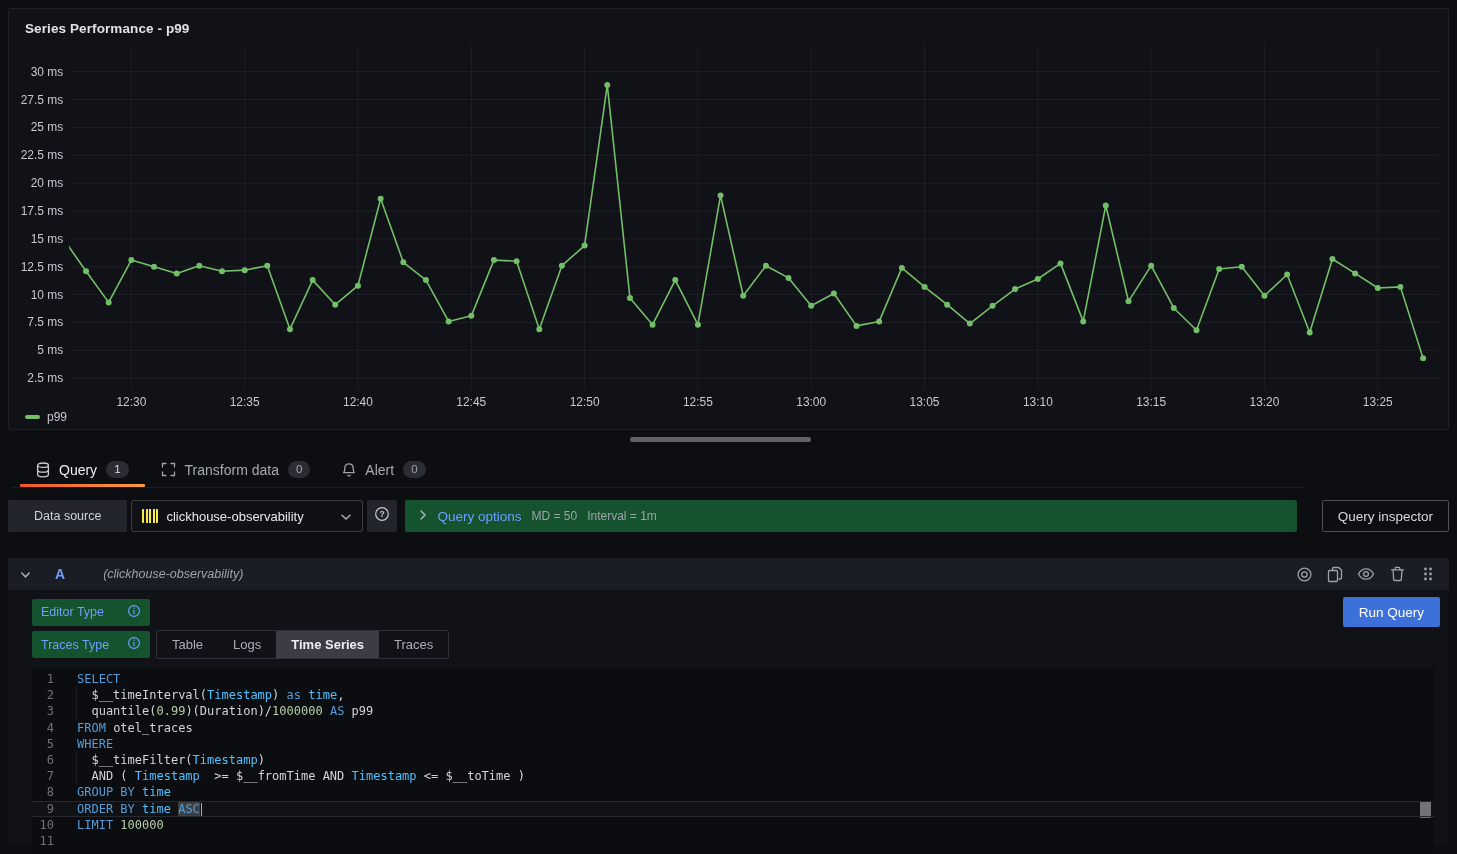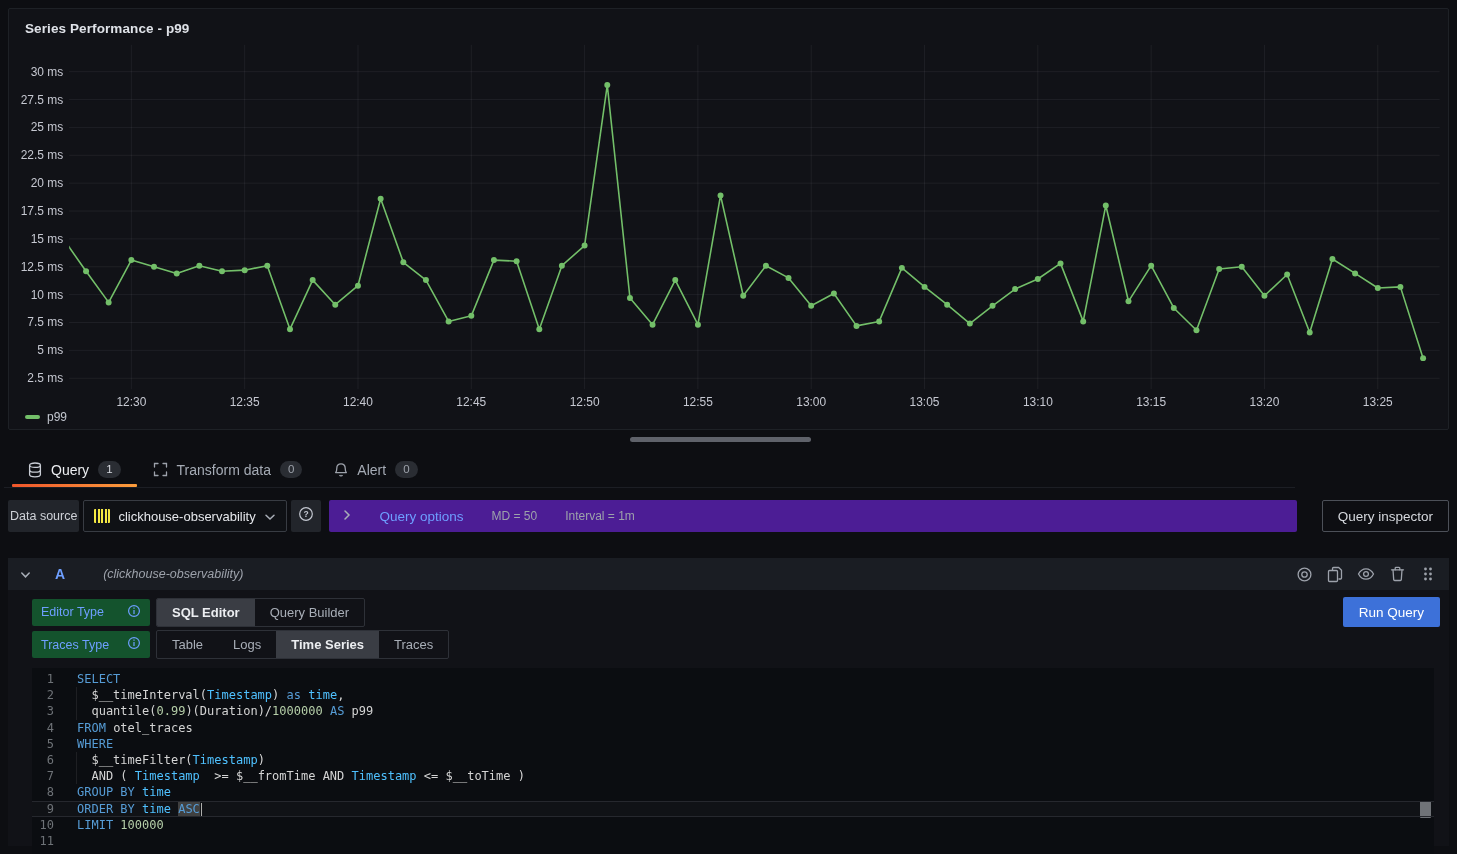--- a/index.html
+++ b/index.html
@@ -10,38 +10,38 @@
   .panel-title { position:absolute; left:16px; top:12px; font-size:13.5px; font-weight:600; color:#dfe2e8; letter-spacing:.1px; }
   #chart-svg { position:absolute; inset:0; width:100%; height:100%; }
   .legend { position:absolute; left:16px; bottom:5px; display:flex; align-items:center; gap:7px; }
   .legend-swatch { width:15px; height:4px; border-radius:2px; background:#73BF69; display:inline-block; }
   .legend-label { font-size:12px; color:#c3c7d0; }
 
   
   .hscroll-thumb { position:absolute; left:630px; top:437px; width:181px; height:5px; border-radius:3px; background:#5f626a; }
 
   
-  .tabbar { position:absolute; left:4px; top:452px; width:1291px; height:36px; display:flex; align-items:stretch; padding-left:8px; border-bottom:1px solid #1c1e24; }
+  .tabbar { position:absolute; left:12px; top:452px; width:1291px; height:36px; display:flex; align-items:stretch; padding-left:8px; border-bottom:1px solid #1c1e24; }
   .tab { position:relative; display:flex; align-items:center; gap:9px; padding:0 16px; cursor:pointer; }
   .tab-label { font-size:14px; color:#a5abb5; }
   .tab.active .tab-label { color:#eceef1; font-weight:500; }
   .tab-badge { background:#2a2d33; color:#9da2ab; border-radius:10px; font-size:11.5px; padding:2px 8px; line-height:1.2; }
   .tab.active .tab-badge { color:#d7dae0; }
   .tab-underline { position:absolute; left:0; right:0; bottom:0; height:3px; border-radius:1px; background:linear-gradient(90deg,#f0562b,#fb9d3c); display:none; }
   .tab.active .tab-underline { display:block; }
   .tab svg { display:block; }
 
   
   .ds-row { position:absolute; left:8px; top:500px; width:1441px; height:32px; display:flex; align-items:stretch; }
-  .chip { background:#22252b; display:flex; align-items:center; padding:0 2px; font-size:12.5px; font-weight:500; color:#ced1d7; border-radius:2px; }
-  .ds-select { margin-left:4px; width:204px; background:#0f1115; border:1px solid #383c43; border-radius:2px; display:flex; align-items:center; gap:8px; padding:0 10px; cursor:pointer; }
+  .chip { background:#22252b; display:flex; align-items:center; padding:0 26px; font-size:12.5px; font-weight:500; color:#ced1d7; border-radius:2px; }
+  .ds-select { margin-left:4px; width:232px; background:#0f1115; border:1px solid #383c43; border-radius:2px; display:flex; align-items:center; gap:8px; padding:0 10px; cursor:pointer; }
   .ch-logo { width:16px; height:14px; background:repeating-linear-gradient(90deg,#f5e942 0 2px,#15161a 2px 3.6px); border-radius:1px; flex:none; }
   .ds-value { font-size:13px; color:#e6e8ec; flex:1; white-space:nowrap; overflow:hidden; }
   .help-btn { margin-left:4px; width:30px; background:#22252b; border-radius:2px; display:flex; align-items:center; justify-content:center; cursor:pointer; }
-  .qopts { margin-left:8px; flex:1; background:#4c1d95; border-radius:2px; display:flex; align-items:center; gap:28px; padding:0 14px; cursor:pointer; }
+  .qopts { margin-left:8px; flex:1; background:#14532d; border-radius:2px; display:flex; align-items:center; gap:10px; padding:0 14px; cursor:pointer; }
   .qopts-link { font-size:13.5px; font-weight:500; color:#6e9fff; }
   .qopts-meta { font-size:12px; color:#9da2ab; }
   .inspector-btn { margin-left:25px; border:1px solid #4c5058; border-radius:2px; background:transparent; color:#d5d8dd; font-size:13.5px; font-weight:500; padding:0 15px; display:flex; align-items:center; cursor:pointer; font-family:inherit; }
 
   
   .query-card { position:absolute; left:8px; top:558px; width:1441px; height:288px; background:#111217; }
   .qc-header { height:32px; background:#1a1d23; display:flex; align-items:center; padding:0 12px; gap:10px; }
   .qc-refid { color:#6e9fff; font-weight:700; font-size:14px; margin-left:14px; cursor:pointer; }
   .qc-sub { color:#9da2ab; font-style:italic; font-size:12.5px; margin-left:28px; }
   .qc-actions { margin-left:auto; display:flex; align-items:center; gap:13px; }
@@ -322,24 +322,20 @@
       <div class="label-chip">
         <span>Editor Type</span>
         <span>
           <svg width="14" height="14" viewBox="0 0 14 14" fill="none">
               <circle cx="7" cy="7" r="5.4" stroke="#6e9fff" stroke-width="1.2"></circle>
               <rect x="6.4" y="6" width="1.2" height="4" fill="#6e9fff"></rect>
               <rect x="6.4" y="3.5" width="1.2" height="1.3" fill="#6e9fff"></rect>
             </svg>
         </span>
       </div>
-      <div class="seg-group">
-        <div class="seg active">SQL Editor</div>
-        <div class="seg">Query Builder</div>
-      </div>
       <button class="run-btn">Run Query</button>
     </div>
 
     <div class="form-row">
       <div class="label-chip">
         <span>Traces Type</span>
         <span>
           <svg width="14" height="14" viewBox="0 0 14 14" fill="none">
               <circle cx="7" cy="7" r="5.4" stroke="#6e9fff" stroke-width="1.2"></circle>
               <rect x="6.4" y="6" width="1.2" height="4" fill="#6e9fff"></rect>

